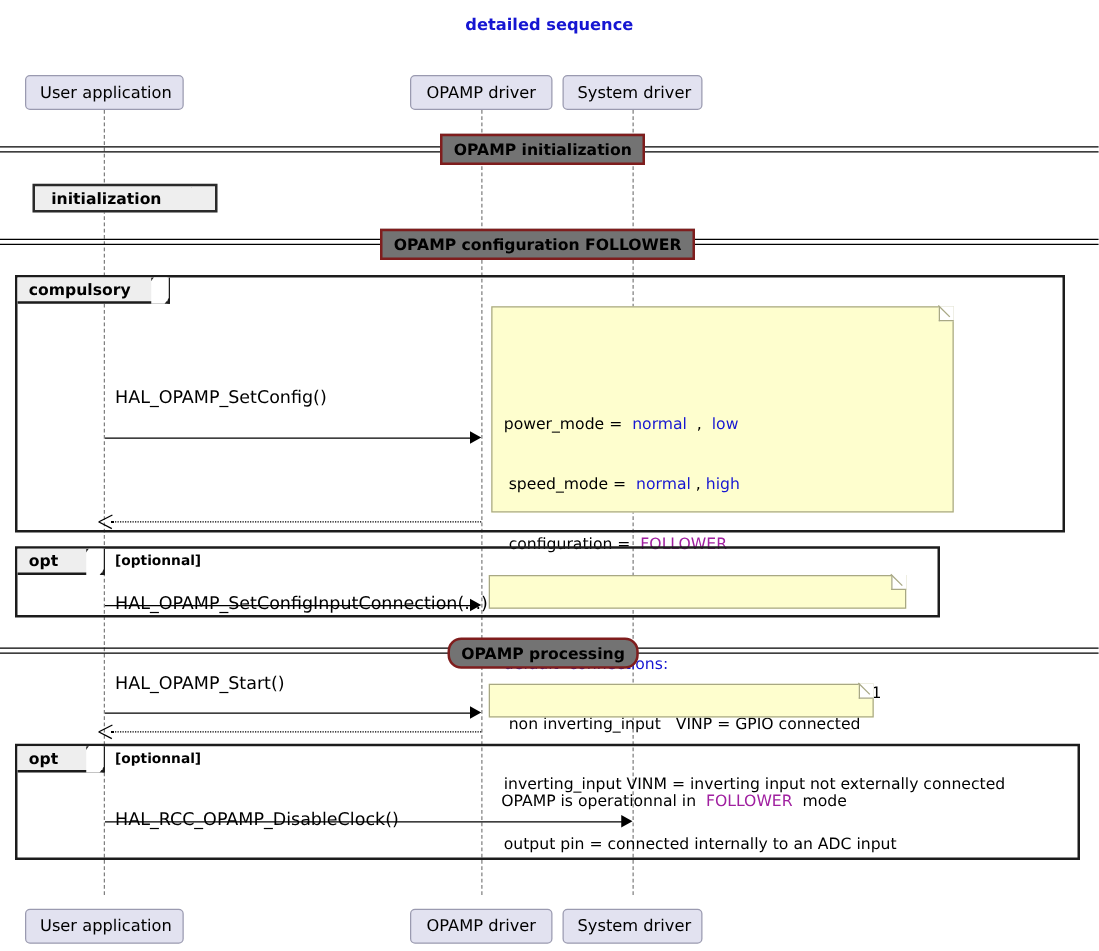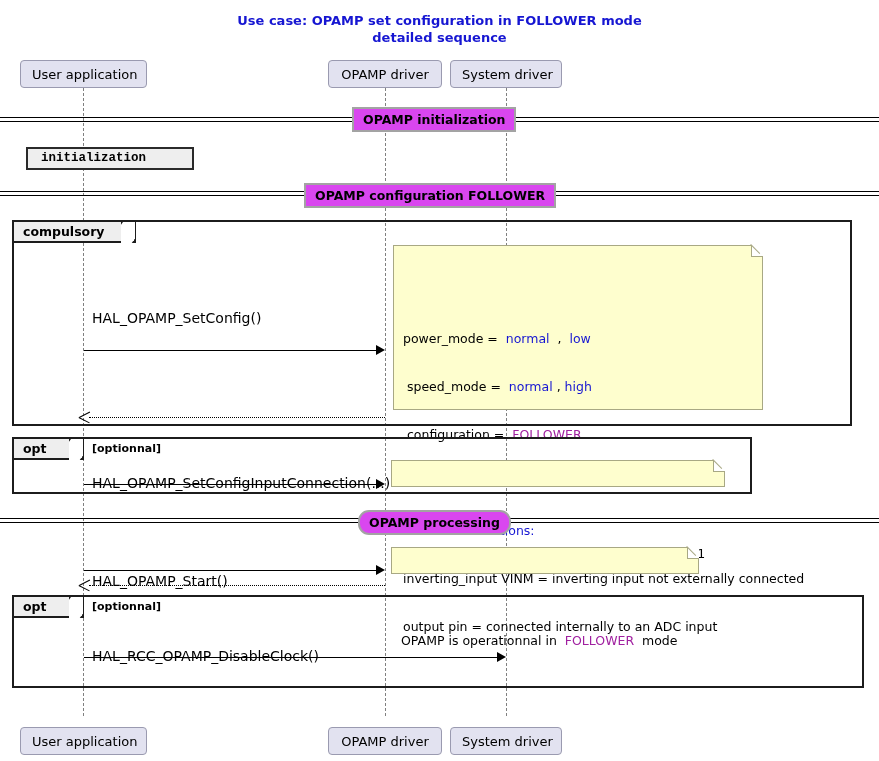--- a/index.html
+++ b/index.html
@@ -32,21 +32,21 @@
   }
 
   
   .divider-rule{
     position:absolute;left:0;width:879px;height:5px;
     border-top:1.5px solid #000;border-bottom:1.5px solid #000;
     box-sizing:border-box;
   }
   .divider-label{
     position:absolute;box-sizing:border-box;
-    background:#d946ef;border:2px solid #a3a3a3;
+    background:#737373;border:2px solid #7f1d1d;
     font-size:12.5px;font-weight:bold;color:#000;
     height:25px;line-height:21px;padding:0 9px;white-space:nowrap;
     text-align:center;
   }
 
   
   .refbox{
     position:absolute;box-sizing:border-box;
     background:#EEEEEE;border:2px solid #2a2a2a;
     height:23px;white-space:nowrap;
@@ -135,36 +135,35 @@
   }
   .blue{color:#1616d2;}
   .magenta{color:#a020a0;}
 </style>
 </head>
 <body>
 
 <div class="canvas">
 
   <div class="title">
-    <div>Use case: OPAMP set configuration in FOLLOWER mode</div>
     <div>detailed sequence</div>
   </div>
 
   <div class="lifeline" style="left:83px;top:88px;height:628px;"></div>
   <div class="lifeline" style="left:385px;top:88px;height:628px;"></div>
   <div class="lifeline" style="left:506px;top:88px;height:628px;"></div>
 
   <div class="participant" style="left:20px;top:60px;width:127px;">User application</div>
   <div class="participant" style="left:328px;top:60px;width:114px;">OPAMP driver</div>
   <div class="participant" style="left:450px;top:60px;width:112px;">System driver</div>
 
   <div class="divider-rule" style="top:117px;"></div>
   <div class="divider-label" style="left:352px;top:107px;">OPAMP initialization</div>
 
-  <div class="refbox" style="left:26px;top:147px;width:168px;font-family:Liberation Mono, monospace;">
+  <div class="refbox" style="left:26px;top:147px;width:148px;">
     <div class="reflabel">initialization</div>
     <div class="refnotch"></div>
   </div>
 
   <div class="divider-rule" style="top:191px;"></div>
   <div class="divider-label" style="left:304px;top:183px;">OPAMP configuration FOLLOWER</div>
 
   <div class="fragment" style="left:12px;top:220px;width:840px;height:206px;">
     <div class="frag-tab" style="width:122px;">
       <span class="tab-text">compulsory</span>
@@ -173,20 +172,21 @@
   </div>
 
   <div class="note" style="left:393px;top:245px;width:370px;height:165px;">
     <span class="fold"></span>
     <div>
       <div><span>power_mode =  </span><span class="blue">normal</span><span>  ,  </span><span class="blue">low</span></div>
       <div><span> speed_mode =  </span><span class="blue">normal</span><span> , </span><span class="blue">high</span></div>
       <div><span> configuration =  </span><span class="magenta">FOLLOWER</span></div>
       <div>&nbsp;</div>
       <div><span class="blue">default  connections:</span></div>
+      <div><span> non inverting_input   VINP = GPIO connected</span></div>
       <div><span>inverting_input VINM = inverting input not externally connected</span></div>
       <div><span>output pin = connected internally to an ADC input</span></div>
       <div>&nbsp;</div>
       
     </div>
   </div>
 
   <div class="msg-label" style="left:92px;top:301px;">HAL_OPAMP_SetConfig()</div>
   <div class="msg-line" style="left:84px;top:350px;width:294px;"></div>
   <div class="arrow-right" style="left:376px;top:345px;"></div>
@@ -216,21 +216,21 @@
   <div class="divider-rule" style="top:518px;"></div>
   <div class="divider-label" style="left:358px;top:510px;border-radius:11px;">OPAMP processing</div>
 
   <div class="note" style="left:391px;top:547px;width:308px;height:27px;">
     <span class="fold"></span>
     <div>
       <div><span>OPAMP is operationnal in  </span><span class="magenta">FOLLOWER</span><span>  mode</span></div>
     </div>
   </div>
 
-  <div class="msg-label" style="left:92px;top:564px;">HAL_OPAMP_Start()</div>
+  <div class="msg-label" style="left:92px;top:530px;">HAL_OPAMP_Start()</div>
   <div class="msg-line" style="left:84px;top:570px;width:294px;"></div>
   <div class="arrow-right" style="left:376px;top:565px;"></div>
 
   <div class="msg-line dotted" style="left:89px;top:585px;width:296px;"></div>
   <div class="arrow-left-open" style="left:79px;top:580px;"></div>
 
   <div class="fragment" style="left:12px;top:595px;width:852px;height:93px;">
     <div class="frag-tab" style="width:70px;">
       <span class="tab-text">opt</span>
       <span class="tab-slant"></span>

